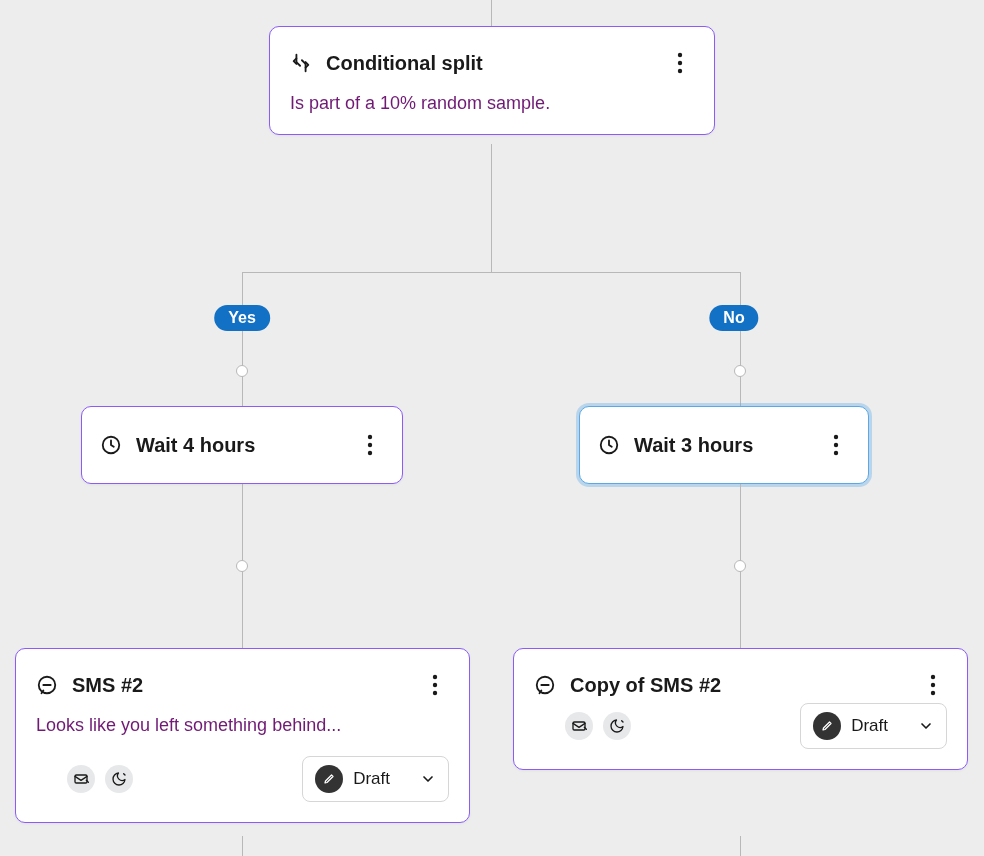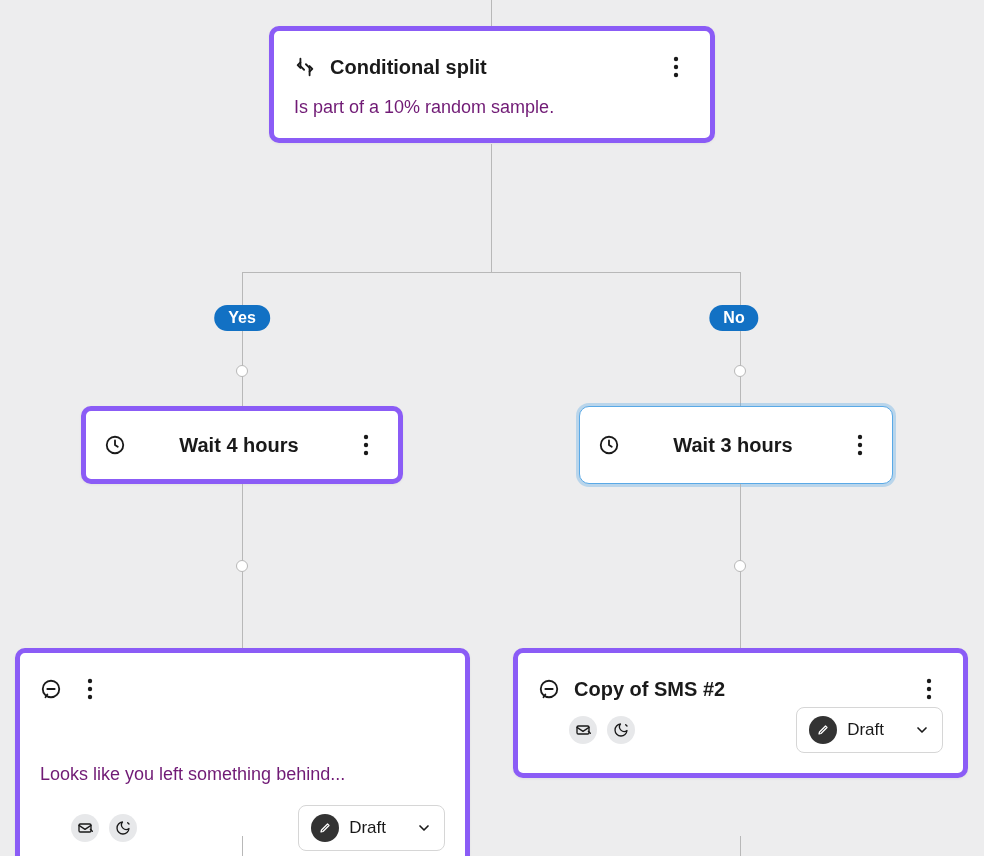--- a/index.html
+++ b/index.html
@@ -40,40 +40,40 @@
     padding: 4px 14px;
     border-radius: 999px;
     transform: translate(-50%, -50%);
     white-space: nowrap;
   }
 
   
   .card {
     position: absolute;
     background: #fff;
-    border: 5px solid #8b5cf6;
+    border: 1px solid #8b5cf6;
     border-radius: 10px;
     box-shadow: 0 1px 3px rgba(0,0,0,0.05);
   }
   .card.selected {
     border: 1px solid #5aa9e6;
     box-shadow: 0 0 0 3px rgba(90,169,230,0.35);
   }
   .card-header {
     display: flex;
     align-items: center;
     gap: 14px;
     padding: 18px 20px 0 20px;
   }
   .card-title {
     font-size: 20px;
     font-weight: 700;
     flex: 1;
   }
-  .card-header.compact { padding: 0 18px; height: 100%; text-align: center; }
+  .card-header.compact { padding: 0 18px; height: 100%; }
   .card-body {
     padding: 12px 20px 20px 20px;
     font-size: 18px;
     color: #701a75;
   }
   .card-footer {
     display: flex;
     align-items: center;
     padding: 0 20px 20px 20px;
     gap: 10px;
@@ -119,21 +119,20 @@
     background: #fff;
   }
   .statusbtn .chevwrap { margin-left: 20px; display:inline-flex; }
 
   .truncate {
     white-space: nowrap;
     overflow: hidden;
     text-overflow: ellipsis;
     display: block;
     width: 100%;
-    margin-top: 45px;
   }
 </style>
 </head>
 <body>
 
 <div class="canvas">
 
   <div class="line vline" style="left:491px; top:0; height:26px;"></div>
 
   <div class="card" style="left:269px; top:26px; width:446px;">
@@ -186,21 +185,21 @@
       <span class="kebab">
         <svg width="6" height="22" viewBox="0 0 6 22" fill="#1a1a1a">
             <circle cx="3" cy="3" r="2.2"></circle>
             <circle cx="3" cy="11" r="2.2"></circle>
             <circle cx="3" cy="19" r="2.2"></circle>
           </svg>
       </span>
     </div>
   </div>
 
-  <div class="card selected" style="left:579px; top:406px; width:314px; height:78px;">
+  <div class="card selected" style="left:579px; top:406px; width:290px; height:78px;">
     <div class="card-header compact">
       <span class="icon">
         <svg width="22" height="22" viewBox="0 0 24 24" fill="none" stroke="#1a1a1a" stroke-width="2" stroke-linecap="round" stroke-linejoin="round">
           <circle cx="12" cy="12" r="9"></circle>
             <path d="M12 7v5l3 2"></path>
         </svg>
       </span>
       <span class="card-title">Wait 3 hours</span>
       <span class="kebab">
         <svg width="6" height="22" viewBox="0 0 6 22" fill="#1a1a1a">
@@ -219,20 +218,21 @@
 
   <div class="card" style="left:15px; top:648px; width:455px;">
     <div class="card-header">
       <span class="icon">
         <svg width="22" height="22" viewBox="0 0 24 24" fill="none" stroke="#1a1a1a" stroke-width="2" stroke-linecap="round" stroke-linejoin="round">
           <circle cx="12" cy="12" r="9"></circle>
             <path d="M8 12h8"></path>
             <path d="M8 18l-2 3"></path>
         </svg>
       </span>
+      <span class="card-title">SMS #2</span>
       <span class="kebab">
         <svg width="6" height="22" viewBox="0 0 6 22" fill="#1a1a1a">
             <circle cx="3" cy="3" r="2.2"></circle>
             <circle cx="3" cy="11" r="2.2"></circle>
             <circle cx="3" cy="19" r="2.2"></circle>
           </svg>
       </span>
     </div>
     <div class="card-body">
       <span class="truncate">Looks like you left something behind...</span>

